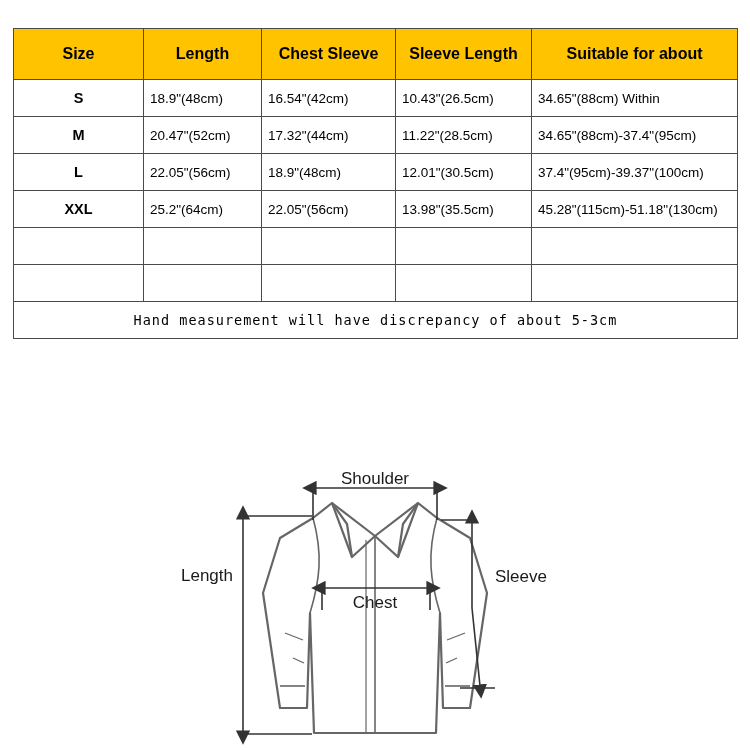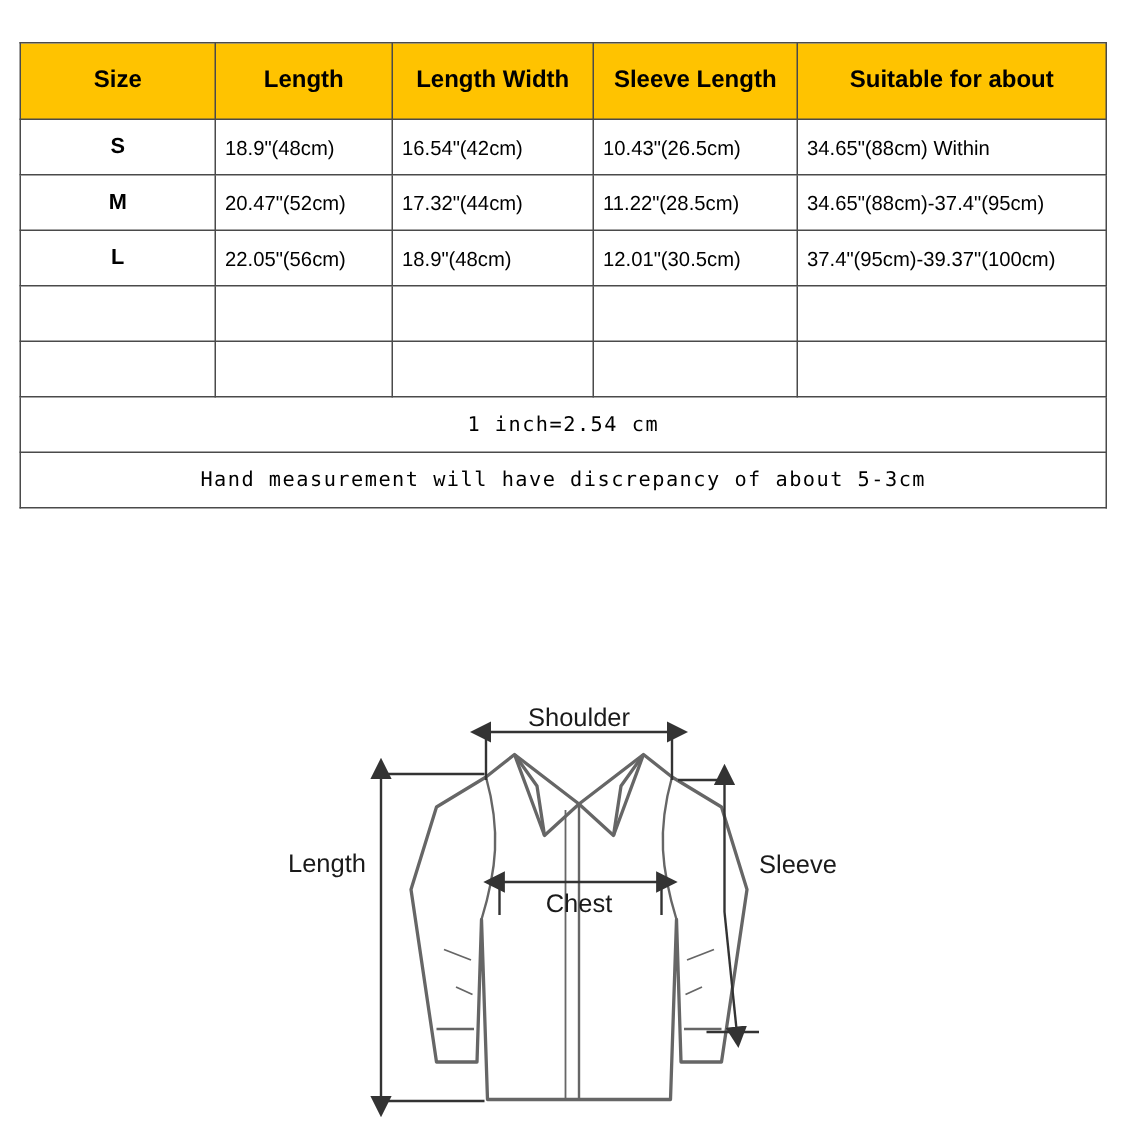--- a/index.html
+++ b/index.html
@@ -73,21 +73,20 @@
   col.c4 { width: 136px; }
   col.c5 { width: 206px; }
 
   
   .diagram {
     position: absolute;
     left: 0;
     top: 458px;
     width: 604px;
     height: 292px;
-    padding-left: 11px;
   }
   .diagram svg { display: block; }
   .dim-label {
     font-family: "Liberation Sans", sans-serif;
     font-size: 17px;
     fill: #1a1a1a;
   }
 </style>
 </head>
 <body>
@@ -100,21 +99,21 @@
         <col class="c1">
           <col class="c2">
           <col class="c3">
           <col class="c4">
           <col class="c5">
       </colgroup>
       <thead>
         <tr>
           <th>Size</th>
           <th>Length</th>
-          <th>Length Width</th>
+          <th>Chest Sleeve</th>
           <th>Sleeve Length</th>
           <th>Suitable for about</th>
         </tr>
       </thead>
       <tbody>
         <tr>
           <td class="size-cell">S</td>
           <td class="val">18.9"(48cm)</td>
           <td class="val">16.54"(42cm)</td>
           <td class="val">10.43"(26.5cm)</td>
@@ -127,36 +126,40 @@
           <td class="val">11.22"(28.5cm)</td>
           <td class="val">34.65"(88cm)-37.4"(95cm)</td>
         </tr>
         <tr>
           <td class="size-cell">L</td>
           <td class="val">22.05"(56cm)</td>
           <td class="val">18.9"(48cm)</td>
           <td class="val">12.01"(30.5cm)</td>
           <td class="val">37.4"(95cm)-39.37"(100cm)</td>
         </tr>
+        <tr>
+          <td class="size-cell">XXL</td>
+          <td class="val">25.2"(64cm)</td>
+          <td class="val">22.05"(56cm)</td>
+          <td class="val">13.98"(35.5cm)</td>
+          <td class="val">45.28"(115cm)-51.18"(130cm)</td>
+        </tr>
         <tr class="empty">
           <td></td>
           <td></td>
           <td></td>
           <td></td>
           <td></td>
         </tr>
         <tr class="empty">
           <td></td>
           <td></td>
           <td></td>
           <td></td>
           <td></td>
-        </tr>
-        <tr>
-          <td class="note" colspan="5">1 inch=2.54 cm</td>
         </tr>
         <tr>
           <td class="note" colspan="5">Hand measurement will have discrepancy of about 5-3cm</td>
         </tr>
       </tbody>
     </table>
   </div>
 
   <div class="diagram">
     <svg width="750" height="292" viewBox="0 0 750 292" xmlns="http://www.w3.org/2000/svg">

